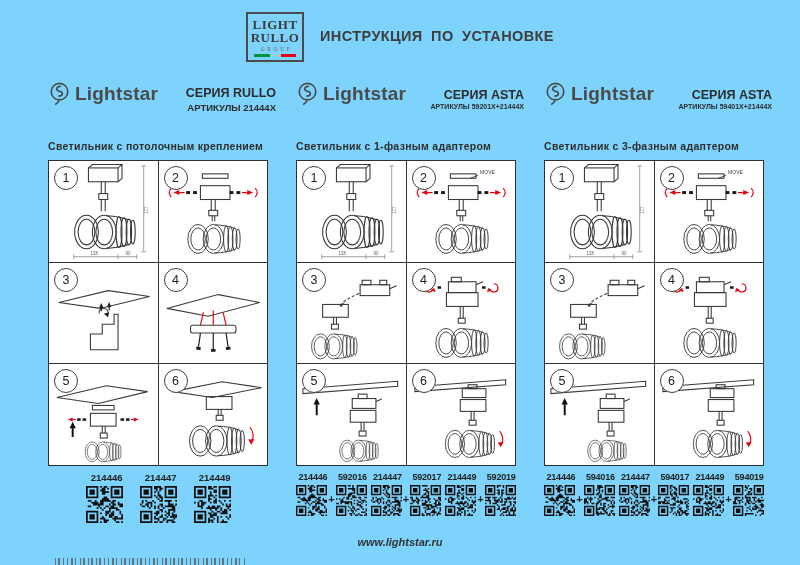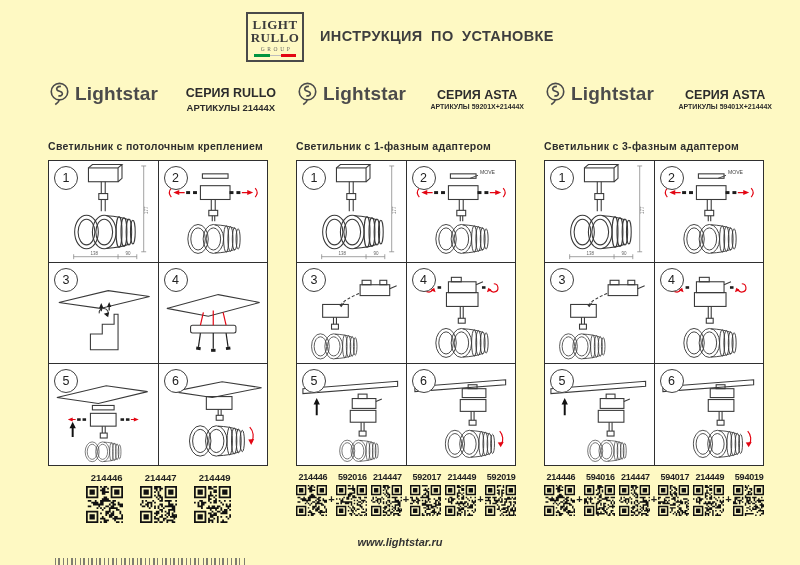--- a/index.html
+++ b/index.html
@@ -1,21 +1,21 @@
 <!DOCTYPE html>
 <html style="--red: #e30613;"><head>
 <meta charset="utf-8">
 <style>
   html,body{margin:0;padding:0;}
   body{
     width:800px;height:565px;position:relative;overflow:hidden;
     background:#ffffff;color:#2b2b2b;
     font-family:"Liberation Sans","DejaVu Sans",sans-serif;
   }
-  .page{position:absolute;inset:0;background:#fef9c3;}
+  .page{position:absolute;inset:0;background:#7dd3fc;}
 
   
   .header{position:absolute;top:12px;left:0;width:100%;display:flex;justify-content:center;align-items:center;gap:16px;}
   .logo-box{width:58px;height:50px;border:2px solid #4a4a4a;box-sizing:border-box;
     display:flex;flex-direction:column;align-items:center;justify-content:center;
     font-family:"Liberation Serif","DejaVu Serif",serif;}
   .logo-box .l1{font-size:13px;font-weight:bold;letter-spacing:.5px;line-height:1.02;color:#3c3c3c;}
   .logo-box .l3{font-size:5.5px;letter-spacing:2.6px;margin:2px 0 2px 3px;color:#666;}
   .flag{display:flex;width:42px;height:2.5px;align-items:center;}
   .flag .g{flex:1;height:2.5px;background:#009540;}
@@ -23,21 +23,21 @@
   .flag .r{flex:1;height:2.5px;background:#e30613;}
   .title{font-size:14.5px;font-weight:bold;color:#3e3e3e;line-height:1.45;letter-spacing:.4px;word-spacing:4px;}
 
   
   .column{position:absolute;top:78px;width:228px;height:470px;}
   .col-0{left:48px}.col-1{left:296px}.col-2{left:544px}
 
   .brand-row{position:absolute;top:0;left:0;right:0;height:32px;display:flex;justify-content:space-between;align-items:center;}
   .brand{display:flex;align-items:center;gap:4px;color:#4b4b4b;}
   .brand-name{font-size:19px;font-weight:600;letter-spacing:.2px;color:#4b4b4b;}
-  .series-block{text-align:center;line-height:1.25;margin-top:12px;}
+  .series-block{text-align:right;line-height:1.25;margin-top:12px;}
   .series{font-size:12.5px;font-weight:bold;color:#2c2c2c;}
   .art-label{font-weight:bold;color:#2c2c2c;}
   .col-0 .art-label{font-size:9.5px;}
   .col-1 .art-label,.col-2 .art-label{font-size:7px;}
 
   .subtitle{position:absolute;top:62px;left:0;width:100%;font-size:10.5px;font-weight:bold;letter-spacing:.3px;color:#2e2e2e;white-space:nowrap;}
 
   .steps-grid{position:absolute;top:82px;left:0;width:220px;height:306px;
     display:grid;grid-template-columns:1fr 1fr;grid-template-rows:1fr 1fr 1fr;
     border-top:1px solid #2f2f2f;border-left:1px solid #2f2f2f;box-sizing:border-box;}

